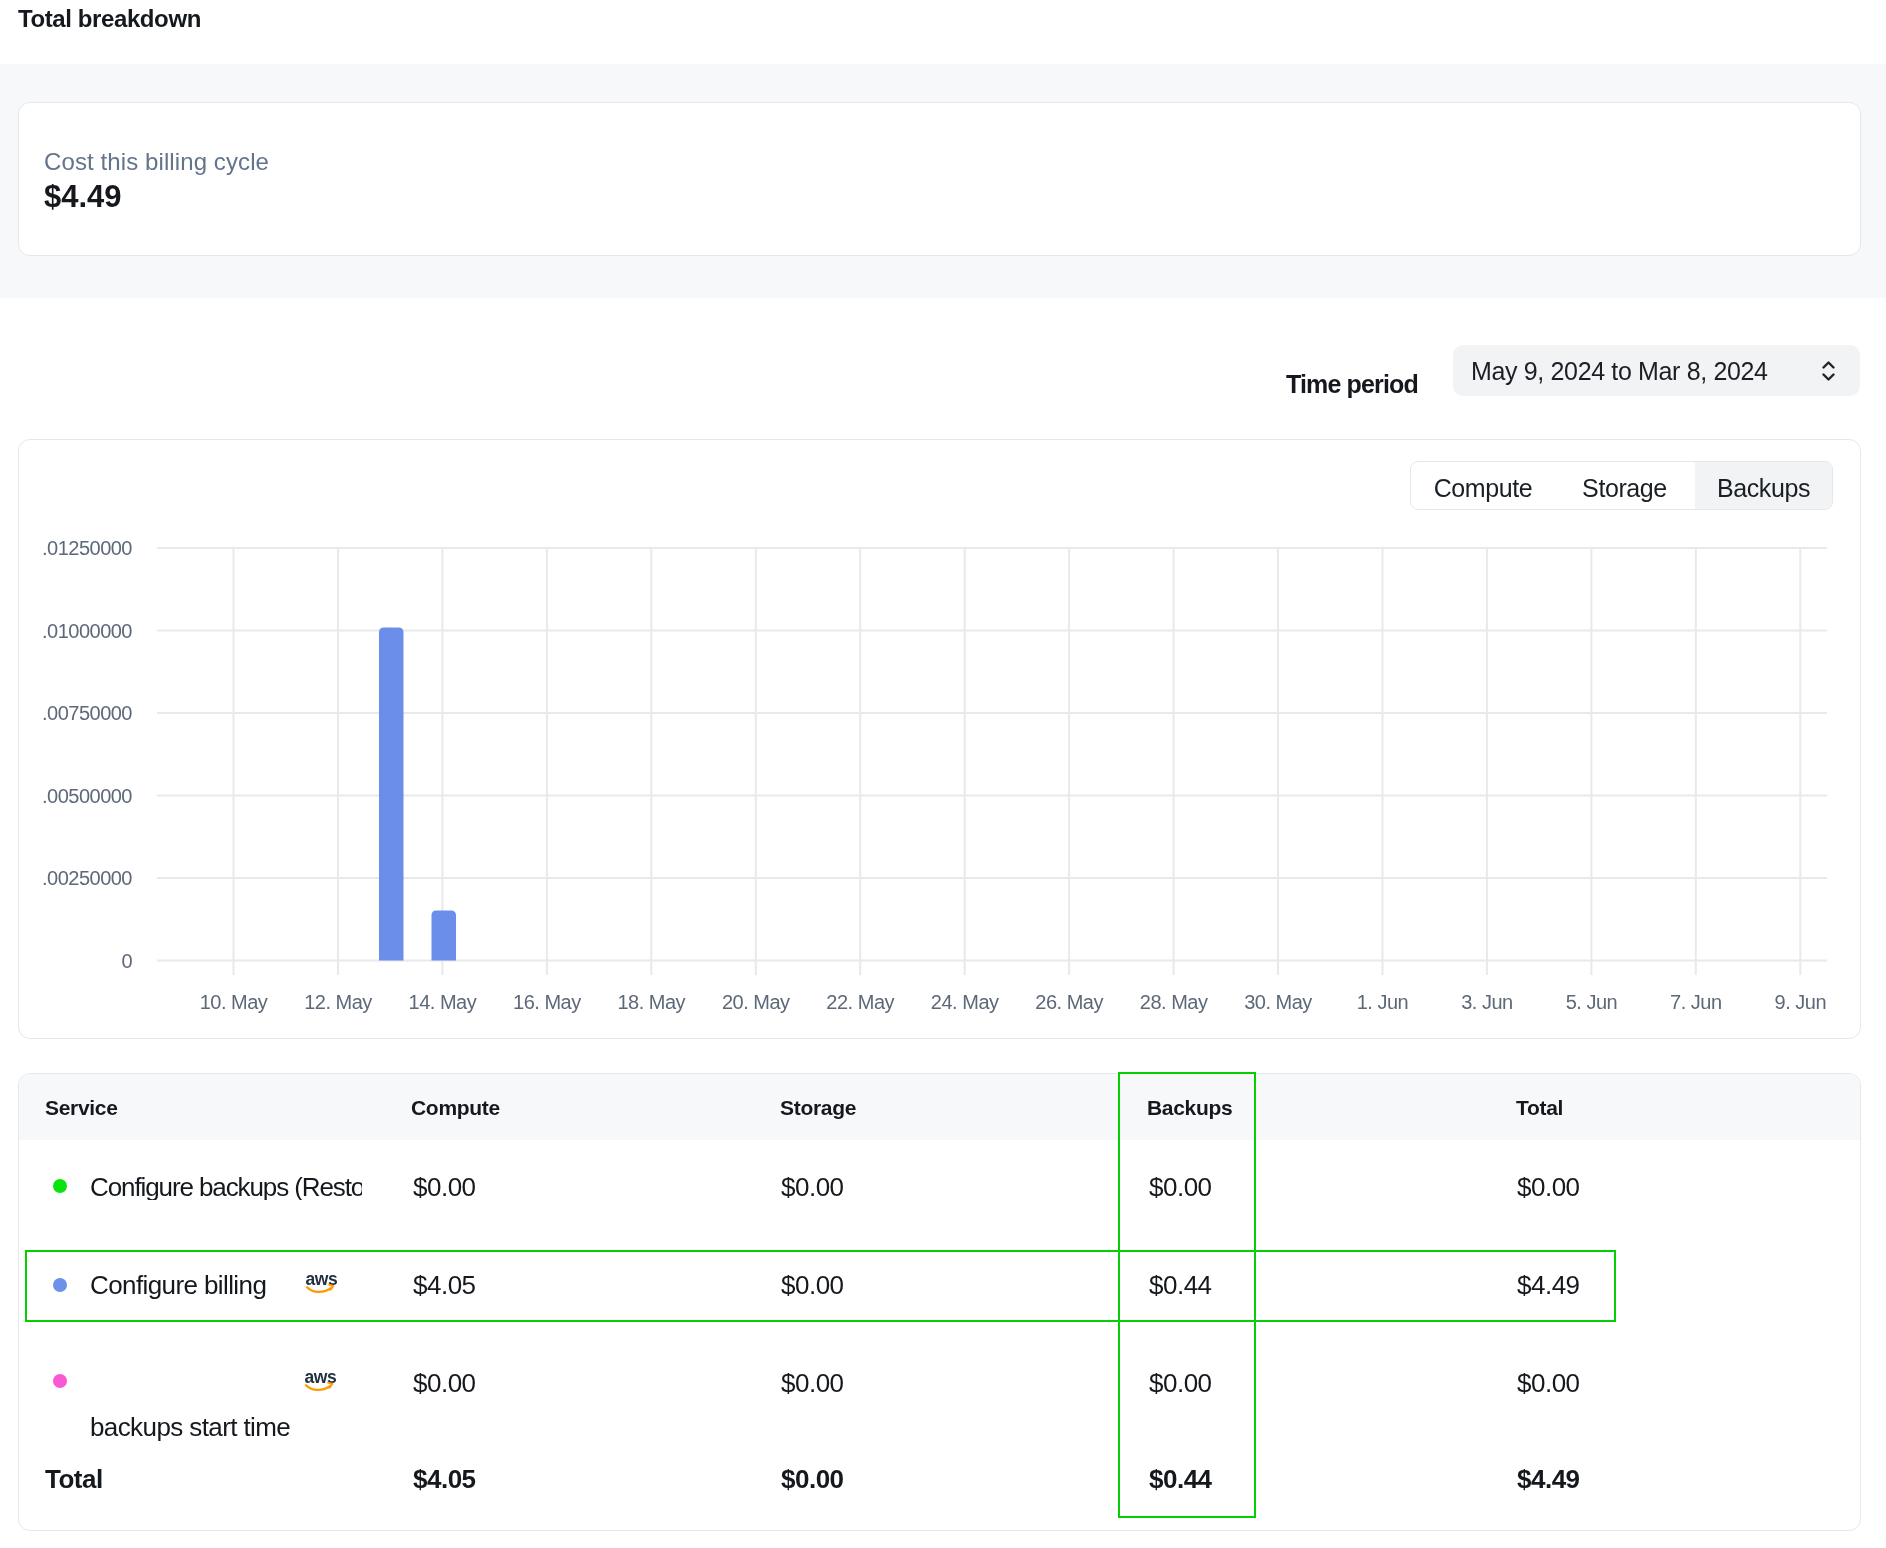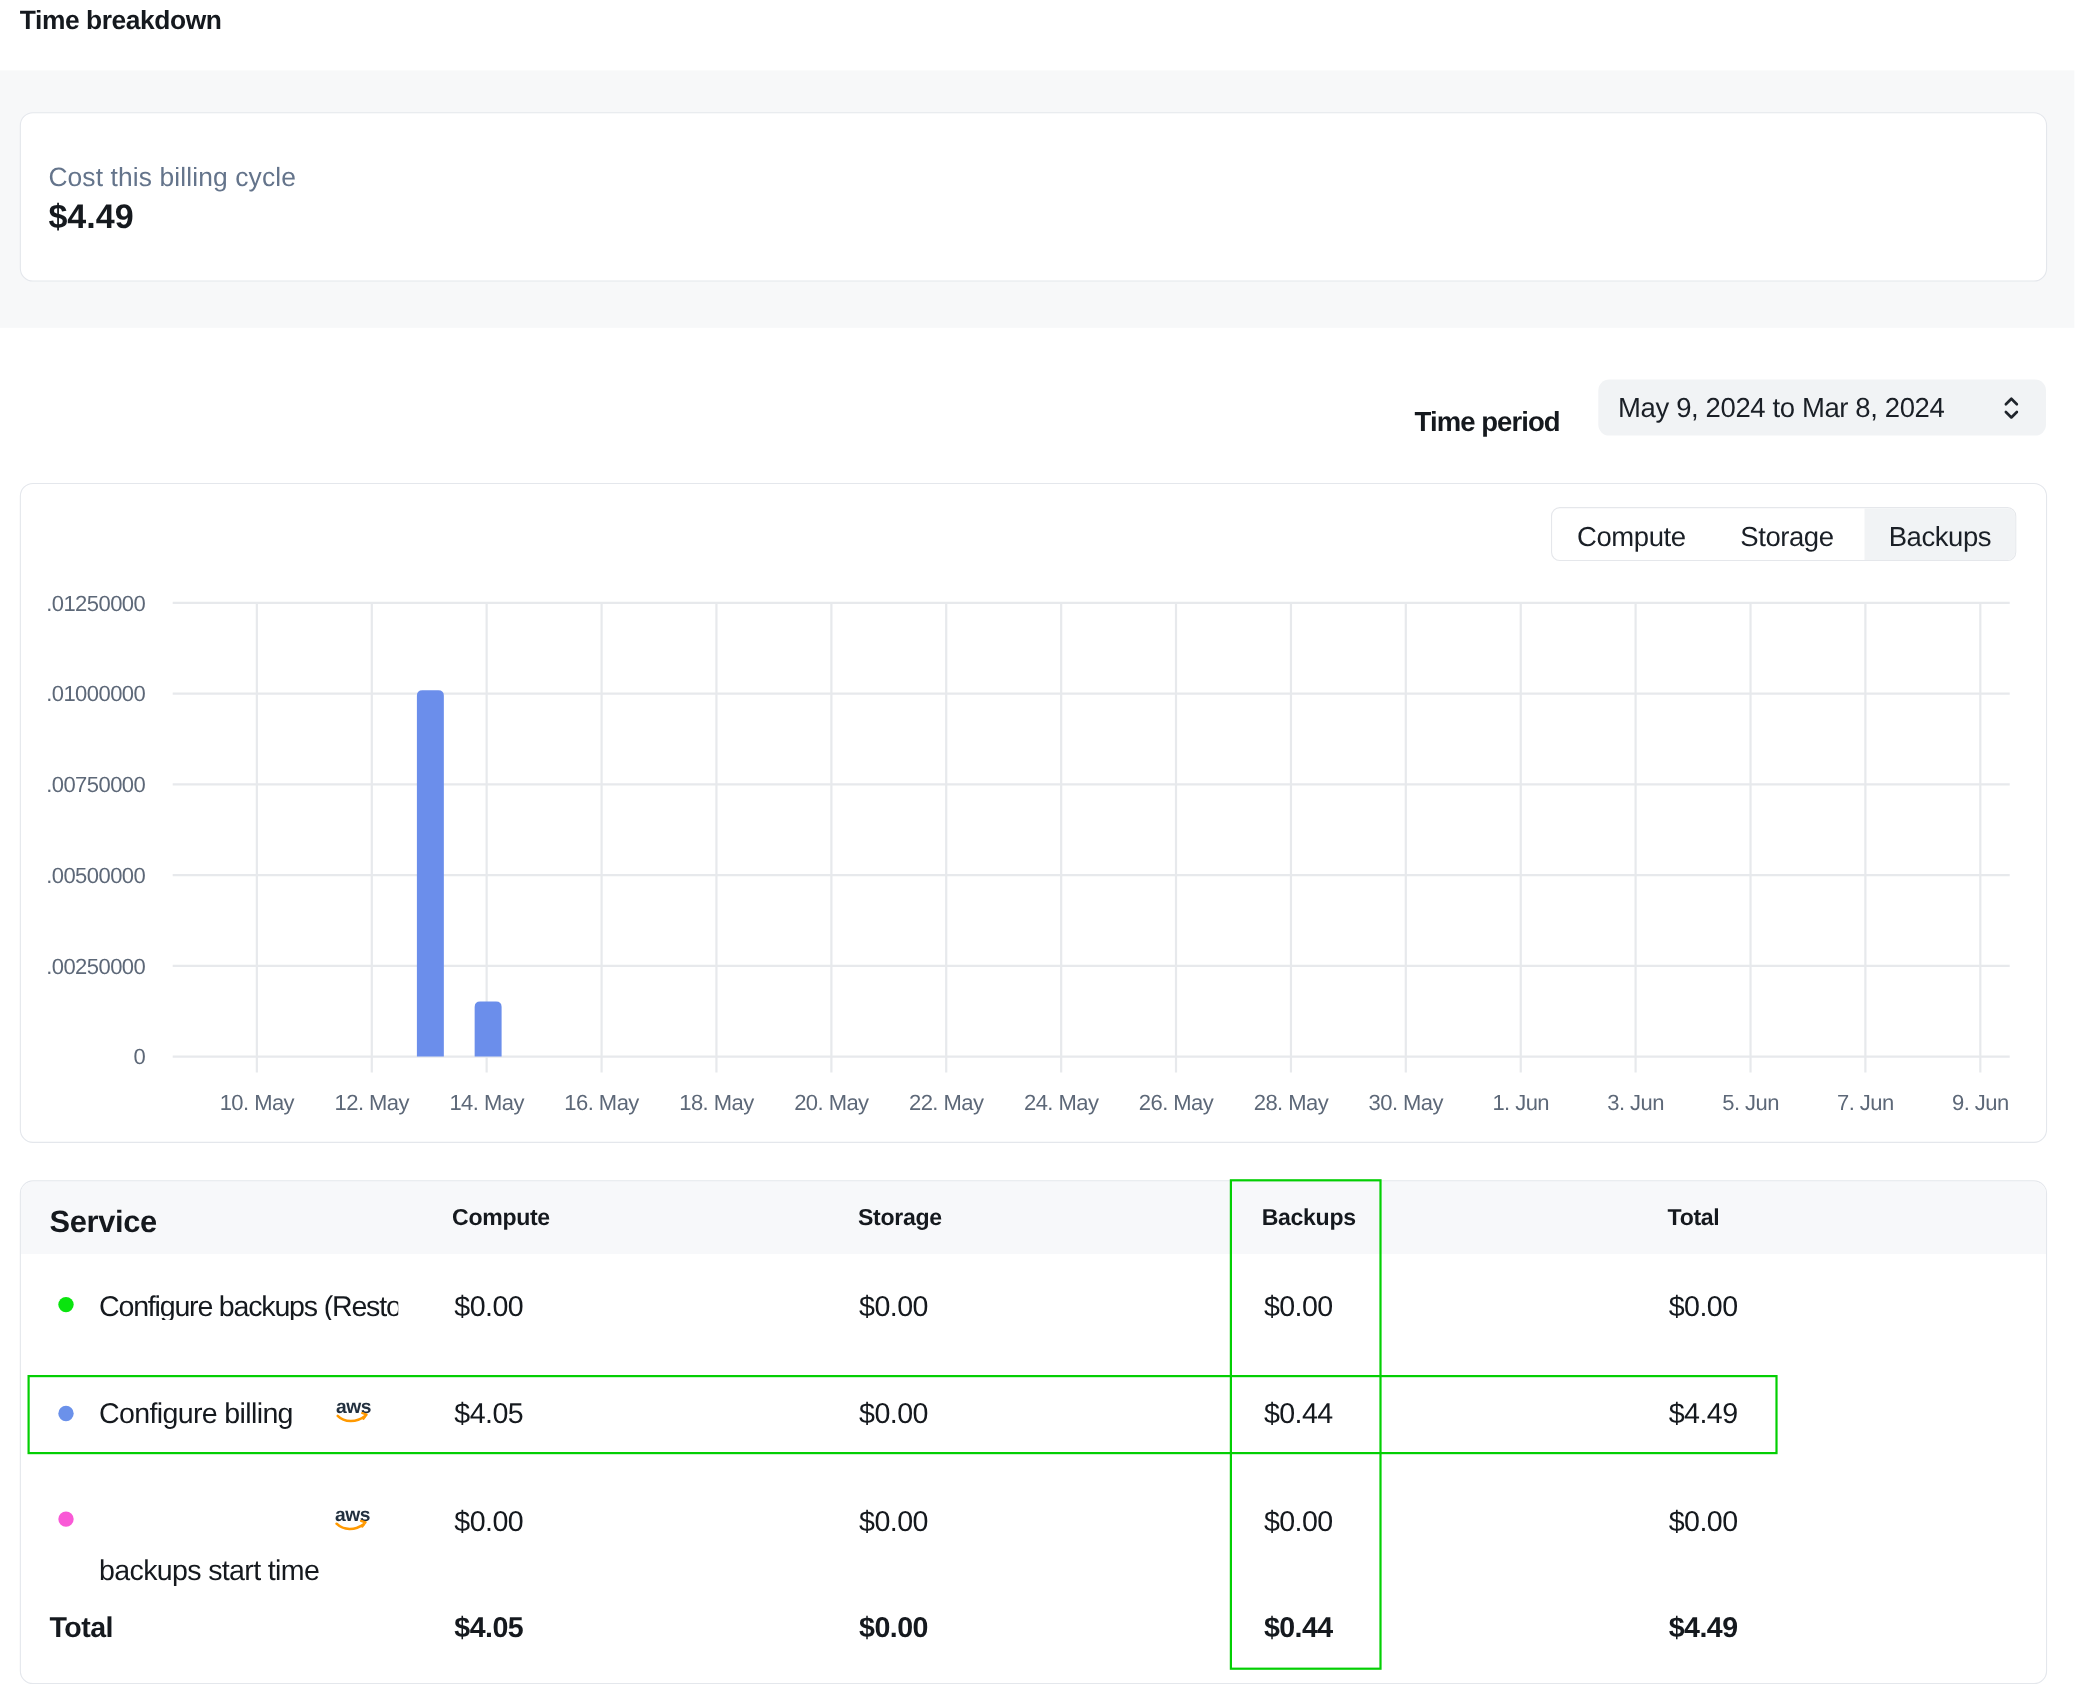--- a/index.html
+++ b/index.html
@@ -4,21 +4,21 @@
 <style>
 * { margin:0; padding:0; box-sizing:border-box; }
 html,body { width:1886px; height:1548px; background:#fff; font-family:"Liberation Sans", sans-serif; overflow:hidden; }
 .abs { position:absolute; }
 body { position:relative; }
 .t { position:absolute; line-height:1; white-space:nowrap; }
 </style>
 </head>
 <body>
 
-<div class="t" style="left:18px; top:7px; font-size:24px; font-weight:700; letter-spacing:-0.4px; color:#15191e;">Time breakdown</div>
+<div class="t" style="left:18px; top:7px; font-size:24px; font-weight:700; letter-spacing:-0.4px; color:#15191e;">Total breakdown</div>
 
 <div class="abs" style="left:0; top:64px; width:1886px; height:234px; background:#f7f8f9;"></div>
 
 <div class="abs" style="left:18px; top:102px; width:1843px; height:154px; background:#fff; border:1px solid #e4e7ec; border-radius:12px;"></div>
 <div class="t" style="left:44px; top:149.5px; font-size:24px; letter-spacing:0.1px; color:#64748b;">Cost this billing cycle</div>
 <div class="t" style="left:44px; top:181px; font-size:31px; font-weight:700; color:#15191e;">$4.49</div>
 
 <div class="t" style="left:1286px; top:359.5px; font-size:25px; font-weight:700; letter-spacing:-0.85px; color:#15191e;margin-top:12px;">Time period</div>
 <div class="abs" style="left:1453px; top:345px; width:407px; height:51px; background:#f1f3f5; border-radius:10px;"></div>
 <div class="t" style="left:1471px; top:358.5px; font-size:25px; letter-spacing:-0.35px; color:#1a1f26;">May 9, 2024 to Mar 8, 2024</div>
@@ -95,21 +95,21 @@
     <text x="1573.4" y="570">5. Jun</text>
     <text x="1677.8" y="570">7. Jun</text>
     <text x="1782.3" y="570">9. Jun</text>
   </g>
 </svg>
 
 <div class="abs" style="left:18px; top:1073px; width:1843px; height:458px; background:#fff; border:1px solid #e4e7ec; border-radius:12px; overflow:hidden;">
   <div class="abs" style="left:0; top:0; width:1843px; height:66px; background:#f7f8fa;"></div>
 </div>
 
-<div class="t" style="left:45px; top:1097px; font-size:28px; font-weight:600; letter-spacing:-0.3px; color:#15191e;text-align:right;">Service</div>
+<div class="t" style="left:45px; top:1097px; font-size:21px; font-weight:600; letter-spacing:-0.3px; color:#15191e;text-align:right;">Service</div>
 <div class="t" style="left:411px; top:1097px; font-size:21px; font-weight:600; letter-spacing:-0.3px; color:#15191e;">Compute</div>
 <div class="t" style="left:780px; top:1097px; font-size:21px; font-weight:600; letter-spacing:-0.3px; color:#15191e;">Storage</div>
 <div class="t" style="left:1147px; top:1097px; font-size:21px; font-weight:600; letter-spacing:-0.3px; color:#15191e;">Backups</div>
 <div class="t" style="left:1516px; top:1097px; font-size:21px; font-weight:600; letter-spacing:-0.3px; color:#15191e;">Total</div>
 
 <div class="abs" style="left:53px; top:1179px; width:14px; height:14px; border-radius:50%; background:#0ae40e;"></div>
 <div class="t" style="left:90px; top:1174px; font-size:26px; letter-spacing:-1.1px; color:#15191e; width:272px; overflow:hidden;">Configure backups (Restore)</div>
 <div class="t" style="left:413px; top:1174px; font-size:26px; letter-spacing:-0.5px; color:#15191e;">$0.00</div>
 <div class="t" style="left:781px; top:1174px; font-size:26px; letter-spacing:-0.5px; color:#15191e;">$0.00</div>
 <div class="t" style="left:1149px; top:1174px; font-size:26px; letter-spacing:-0.5px; color:#15191e;">$0.00</div>

